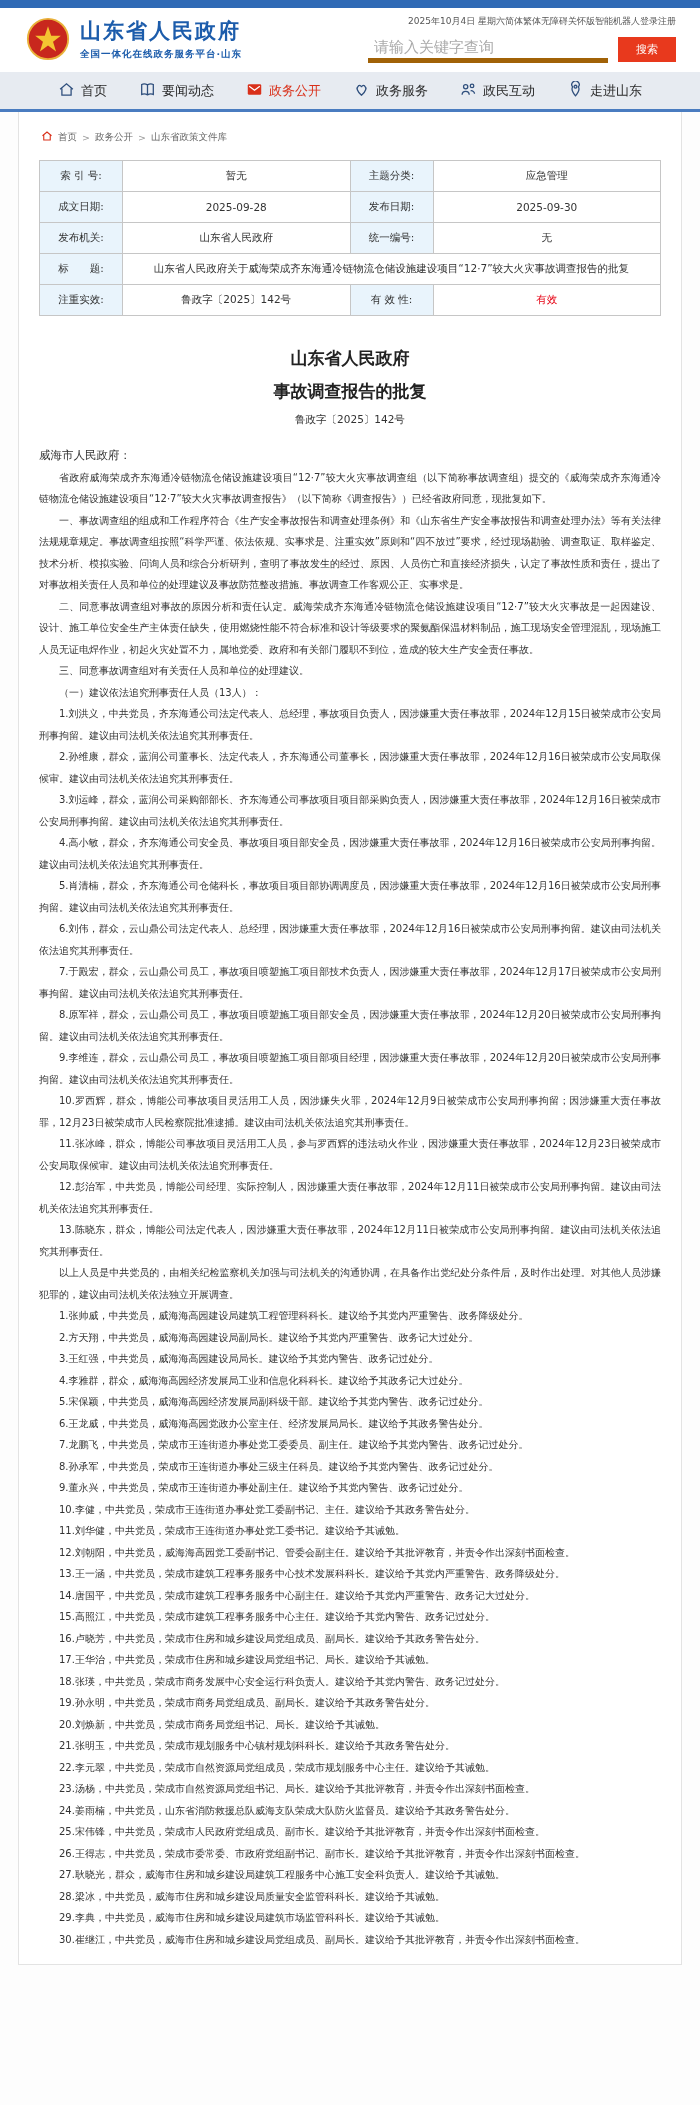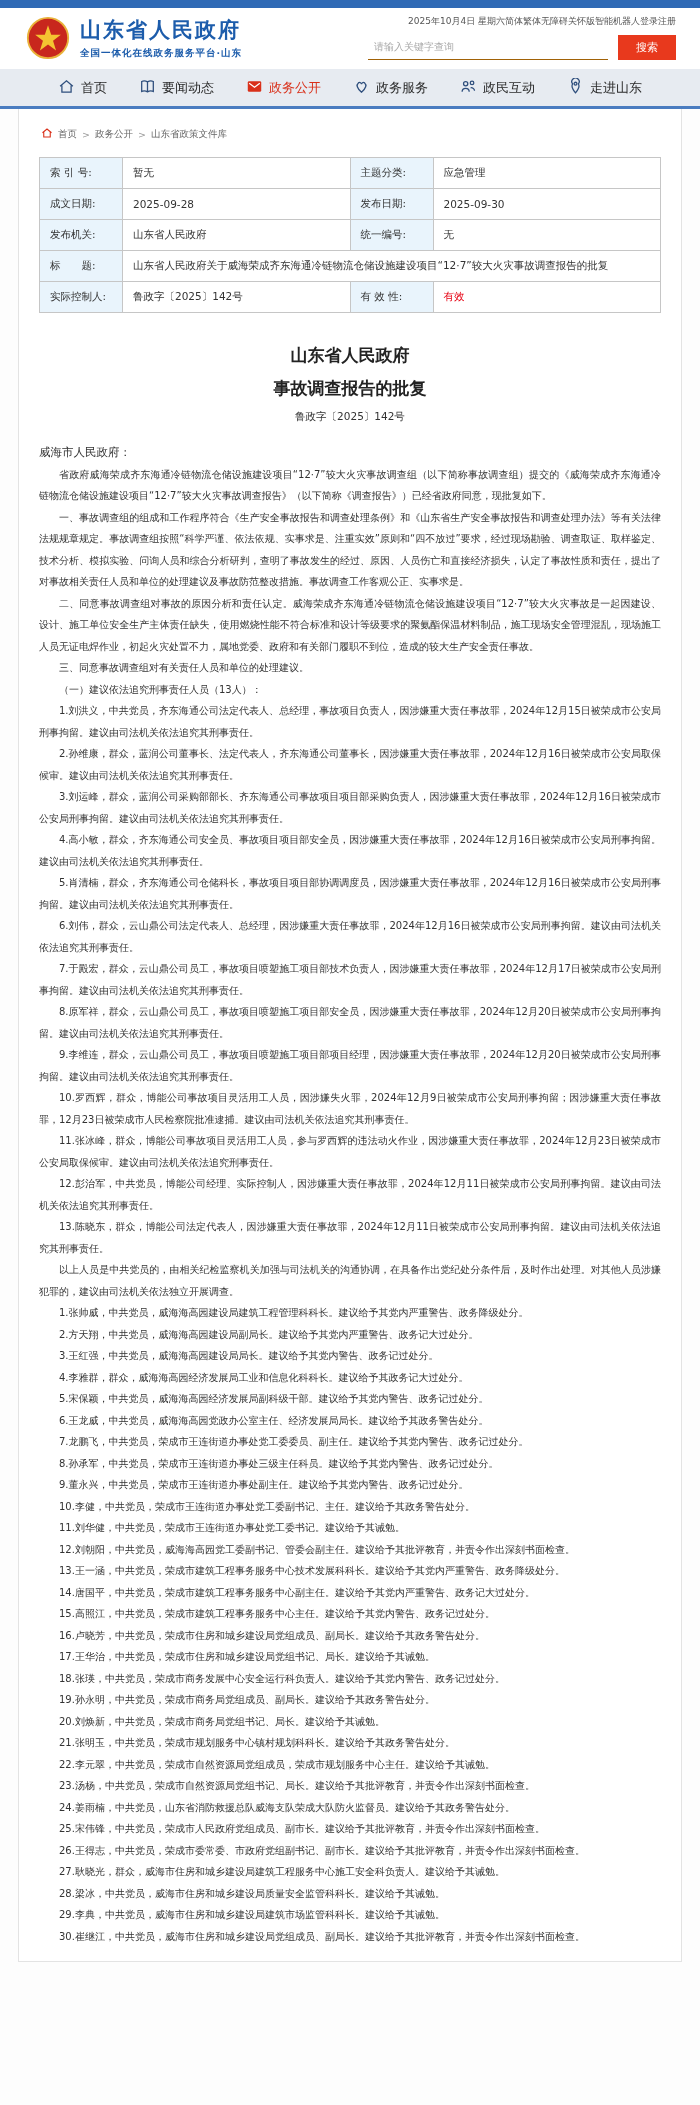--- a/index.html
+++ b/index.html
@@ -14,23 +14,23 @@
   }
   .brand { display:flex; align-items:center; gap:10px; }
   .emblem svg { width:44px; height:44px; display:block; }
   .site-name { font-size:21px; font-weight:bold; color:#1c5cab; letter-spacing:2px; }
   .site-sub { font-size:9.5px; color:#1c5cab; margin-top:3px; letter-spacing:1px; font-weight:bold; }
   .header-right { display:flex; flex-direction:column; align-items:flex-end; gap:7px; }
   .meta-line { font-size:9px; color:#555; display:flex; align-items:center; }
   .meta-line .ql { cursor:pointer; }
   .search-row { display:flex; align-items:center; }
   .search-input {
-    width:228px; height:23px; border:none; border-bottom:1px solid #a16207;
-    font-size:10px; padding:0 6px; color:#333; outline:none; background:#fff;
-    font-family:Liberation Mono, monospace;
+    width:228px; height:23px; border:none; border-bottom:5px solid #a16207;
+    font-size:15px; padding:0 6px; color:#333; outline:none; background:#fff;
+    font-family:Liberation Sans, sans-serif;
   }
   .search-input::placeholder { color:#aaa; }
   .search-btn {
     width:58px; height:25px; background:#e8391d; color:#fff; border:none;
     font-size:11px; margin-left:10px; cursor:pointer; font-family:inherit;
   }
   .main-nav {
     background:#e7ebf1; display:flex; justify-content:space-between;
     padding:0 58px; height:37px; align-items:center;
   }
@@ -41,21 +41,21 @@
   .nav-underline { height:3px; background:#4a7cc0; }
   .content-card {
     width:664px; margin:0 auto; border:1px solid #e3e3e3; border-top:none;
     background:#fff; padding:10px 20px 14px; box-sizing:border-box;
   }
   .breadcrumb { font-size:9.5px; color:#666; display:flex; align-items:center; gap:5px; padding:8px 0 16px 2px; }
   .breadcrumb svg { width:12px; height:12px; color:#d9301a; }
   .crumb { cursor:pointer; }
   .crumb.current { cursor:default; }
   .sep { color:#999; }
-  .meta-table { width:100%; border-collapse:collapse; font-size:10.5px; table-layout:fixed; }
+  .meta-table { width:100%; border-collapse:collapse; font-size:10.5px; table-layout:fixed;text-align:center; }
   .meta-table td { border:1px solid #c6c6c6; padding:8px 10px; word-break:break-all; }
   .meta-table td.label { background:#e9f4fc; width:62px; white-space:nowrap; color:#333; }
   .meta-table td.value { color:#333; }
   .meta-table td.value.red { color:#e60012; }
   .doc-title { margin-top:26px; text-align:center; font-size:17px; font-weight:bold; line-height:33px; color:#222; }
   .doc-number { text-align:center; font-size:10.5px; margin:5px 0 18px; color:#333; }
   .salutation { font-size:11.5px; line-height:21.5px; margin-top:12px; }
   .doc-body p { margin:0; font-size:10px; line-height:21.5px; text-align:justify; text-indent:2em; }
 </style>
 </head>
@@ -171,21 +171,21 @@
           <td class="label">发布机关:</td>
           <td class="value">山东省人民政府</td>
           <td class="label">统一编号:</td>
           <td class="value">无</td>
         </tr>
         <tr>
           <td class="label">标　　题:</td>
           <td class="value" colspan="3">山东省人民政府关于威海荣成齐东海通冷链物流仓储设施建设项目“12·7”较大火灾事故调查报告的批复</td>
         </tr>
         <tr>
-          <td class="label">实际控制人:</td>
+          <td class="label">注重实效:</td>
           <td class="value">鲁政字〔2025〕142号</td>
           <td class="label">有 效 性:</td>
           <td class="value red">有效</td>
         </tr>
       </tbody>
   </table>
 
   <div class="doc-title">
       <div>山东省人民政府</div>
       <div>事故调查报告的批复</div>

